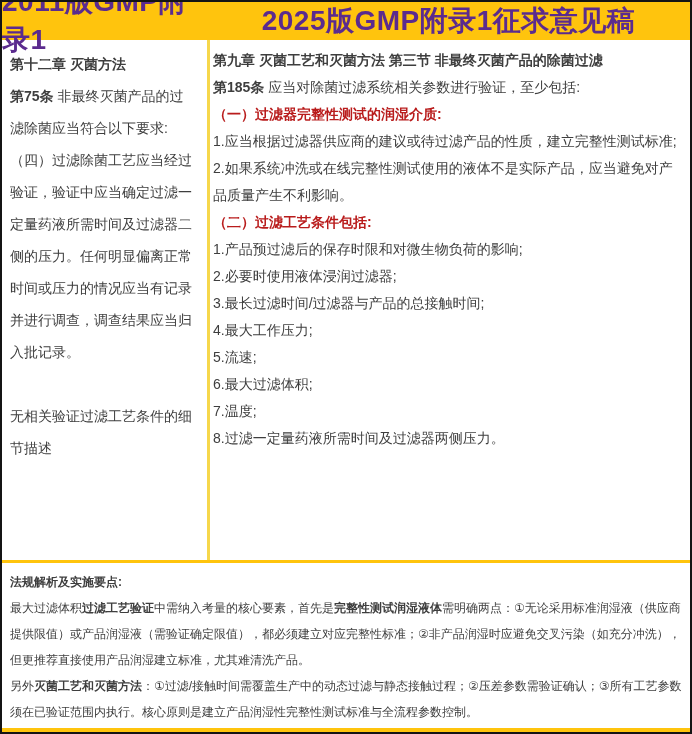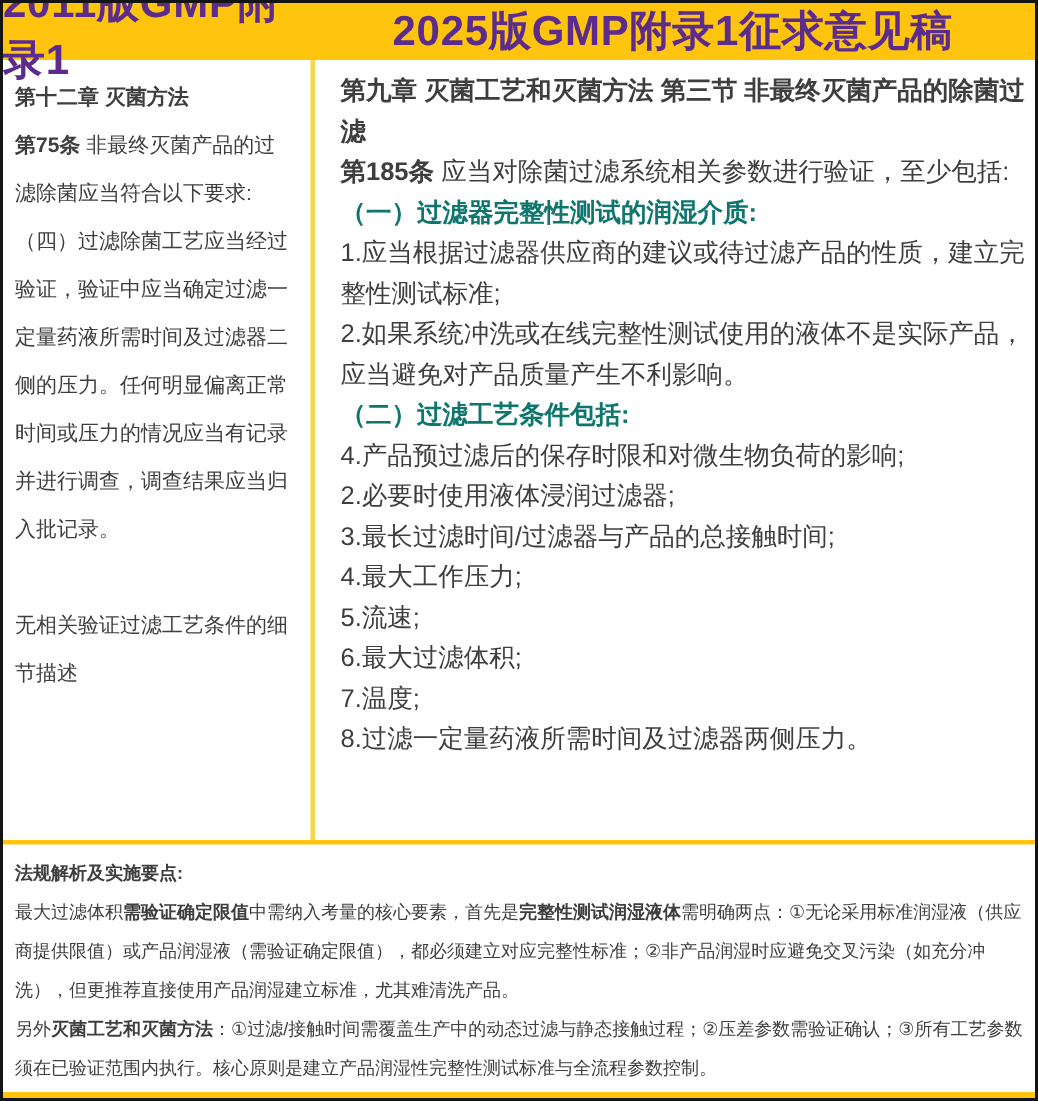--- a/index.html
+++ b/index.html
@@ -13,30 +13,30 @@
   .header-cell{
     display:flex;align-items:center;justify-content:center;
     font-weight:bold;font-size:28px;color:#5B2B8E;letter-spacing:0.5px;
   }
   .header-cell.left{width:205px;flex:none;}
   .header-cell.right{flex:1;text-align:center;}
   .body-row{display:flex;flex:none;height:520px;overflow:hidden;}
   .col{box-sizing:border-box;color:#3E3E3E;overflow:hidden;}
   .col.left{width:205px;flex:none;padding:8px 14px 0 8px;font-size:14px;line-height:32px;}
   .v-divider{width:3px;flex:none;background:#F6D74B;}
-  .col.right{flex:1;padding:7px 5px 0 17px;font-size:17px;line-height:27px;}
+  .col.right{flex:1;padding:7px 5px 0 3px;font-size:14px;line-height:27px;}
   .h-divider{height:3px;flex:none;background:#FFC40D;}
   .analysis{flex:1;box-sizing:border-box;padding:6px 8px 0 8px;
     font-size:12px;line-height:26px;color:#3E3E3E;overflow:hidden;}
   .bottom-band{height:4px;flex:none;background:#FFC40D;}
   p{margin:0;}
   p.gap{margin-top:32px;}
   .seg-n{font-weight:normal;color:inherit;}
   .seg-b{font-weight:bold;color:inherit;}
-  .seg-pb{font-weight:bold;color:#0f766e;}
+  .seg-pb{font-weight:bold;color:#b91c1c;}
   .seg-pbu{font-weight:bold;color:#7030A0;text-decoration:underline;}
 </style>
 </head>
 <body>
 
 <div class="page">
 
   <div class="header-row">
     <div class="header-cell left">2011版GMP附录1</div>
     <div class="header-cell right">2025版GMP附录1征求意见稿</div>
@@ -50,34 +50,34 @@
         <p class="gap"><span class="seg-n">无相关验证过滤工艺条件的细节描述</span></p>
       </div>
     <div class="v-divider"></div>
     <div class="col right">
         <p><span class="seg-b">第九章 灭菌工艺和灭菌方法 第三节  非最终灭菌产品的除菌过滤</span></p>
         <p><span class="seg-b">第185条</span><span class="seg-n"> 应当对除菌过滤系统相关参数进行验证，至少包括:</span></p>
         <p><span class="seg-pb">（一）过滤器完整性测试的润湿介质:</span></p>
         <p><span class="seg-n">1.应当根据过滤器供应商的建议或待过滤产品的性质，建立完整性测试标准;</span></p>
         <p><span class="seg-n">2.如果系统冲洗或在线完整性测试使用的液体不是实际产品，应当避免对产品质量产生不利影响。</span></p>
         <p><span class="seg-pb">（二）过滤工艺条件包括:</span></p>
-        <p><span class="seg-n">4.产品预过滤后的保存时限和对微生物负荷的影响;</span></p>
+        <p><span class="seg-n">1.产品预过滤后的保存时限和对微生物负荷的影响;</span></p>
         <p><span class="seg-n">2.必要时使用液体浸润过滤器;</span></p>
         <p><span class="seg-n">3.最长过滤时间/过滤器与产品的总接触时间;</span></p>
         <p><span class="seg-n">4.最大工作压力;</span></p>
         <p><span class="seg-n">5.流速;</span></p>
         <p><span class="seg-n">6.最大过滤体积;</span></p>
         <p><span class="seg-n">7.温度;</span></p>
         <p><span class="seg-n">8.过滤一定量药液所需时间及过滤器两侧压力。</span></p>
       </div>
   </div>
 
   <div class="h-divider"></div>
 
   <div class="analysis">
       <p><span class="seg-b">法规解析及实施要点:</span></p>
-      <p><span class="seg-n">最大过滤体积</span><span class="seg-b">需验证确定限值</span><span class="seg-n">中需纳入考量的核心要素，首先是</span><span class="seg-b">完整性测试润湿液体</span><span class="seg-n">需明确两点：①无论采用标准润湿液（供应商提供限值）或产品润湿液（需验证确定限值），都必须建立对应完整性标准；②非产品润湿时应避免交叉污染（如充分冲洗），但更推荐直接使用产品润湿建立标准，尤其难清洗产品。</span></p>
+      <p><span class="seg-n">最大过滤体积</span><span class="seg-b">过滤工艺验证</span><span class="seg-n">中需纳入考量的核心要素，首先是</span><span class="seg-b">完整性测试润湿液体</span><span class="seg-n">需明确两点：①无论采用标准润湿液（供应商提供限值）或产品润湿液（需验证确定限值），都必须建立对应完整性标准；②非产品润湿时应避免交叉污染（如充分冲洗），但更推荐直接使用产品润湿建立标准，尤其难清洗产品。</span></p>
       <p><span class="seg-n">另外</span><span class="seg-b">灭菌工艺和灭菌方法</span><span class="seg-n">：①过滤/接触时间需覆盖生产中的动态过滤与静态接触过程；②压差参数需验证确认；③所有工艺参数须在已验证范围内执行。核心原则是建立产品润湿性完整性测试标准与全流程参数控制。</span></p>
     </div>
 
   <div class="bottom-band"></div>
 
 </div>
 
 </body></html>

